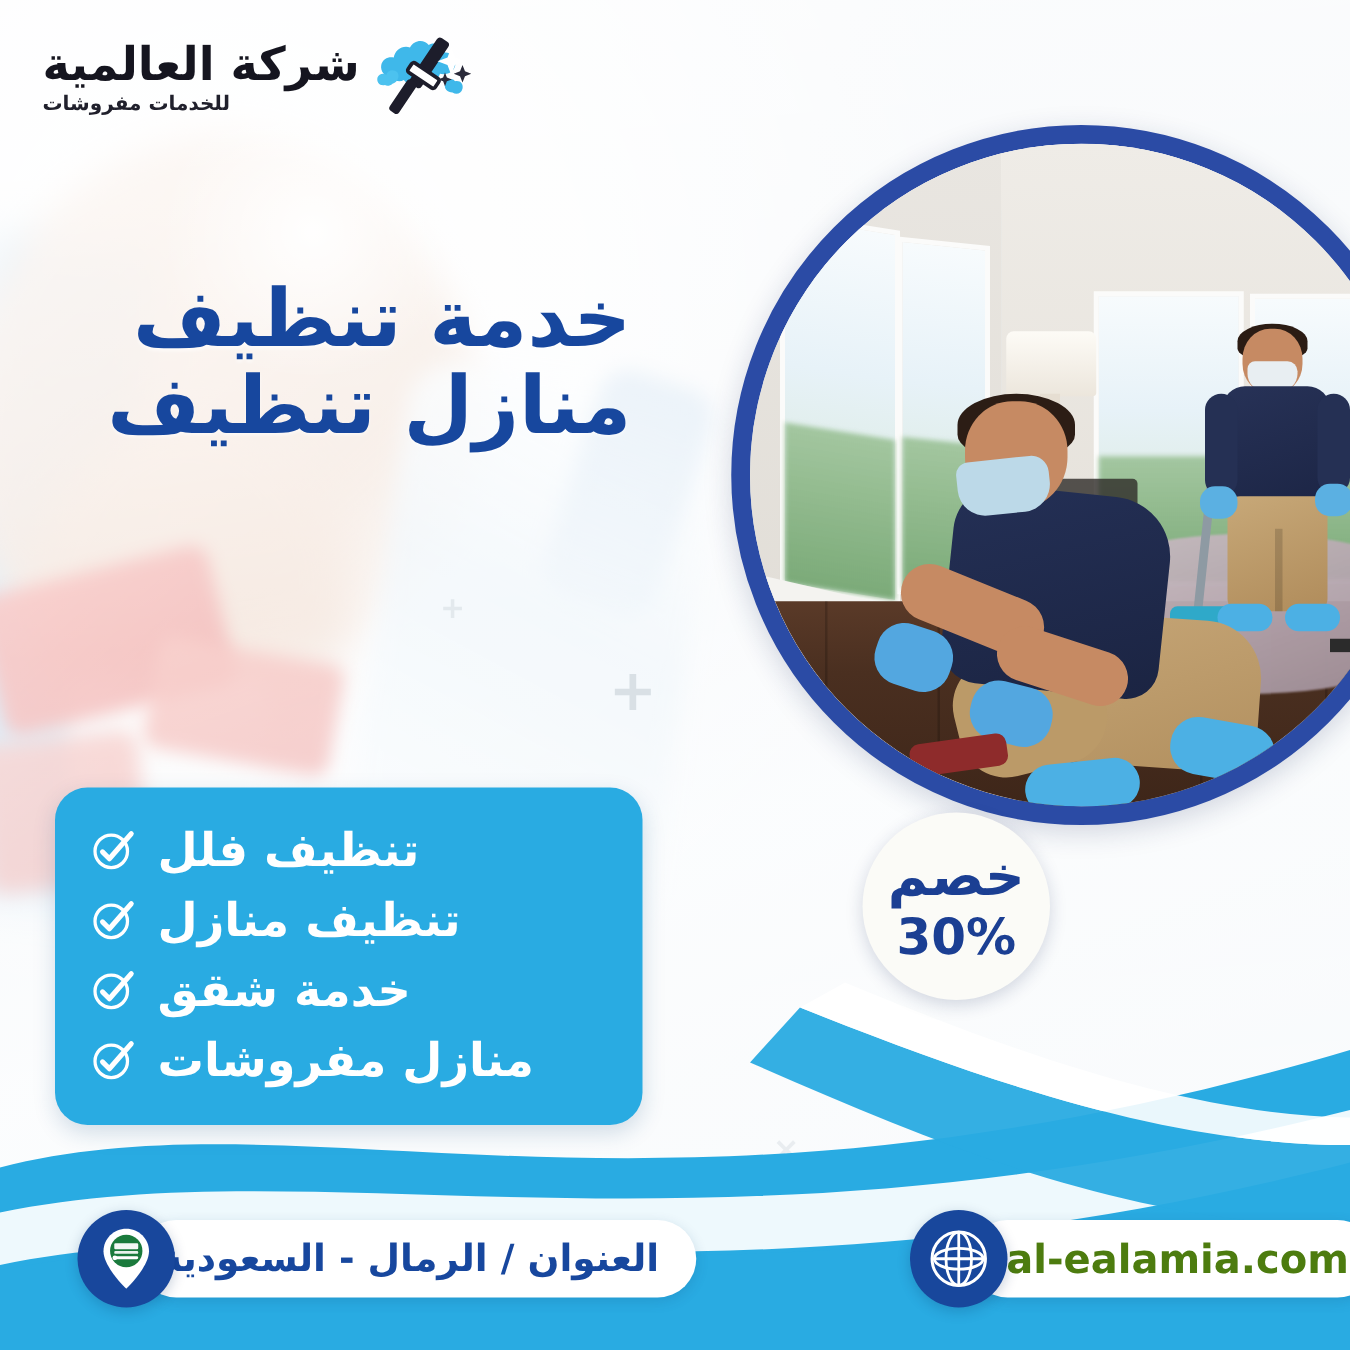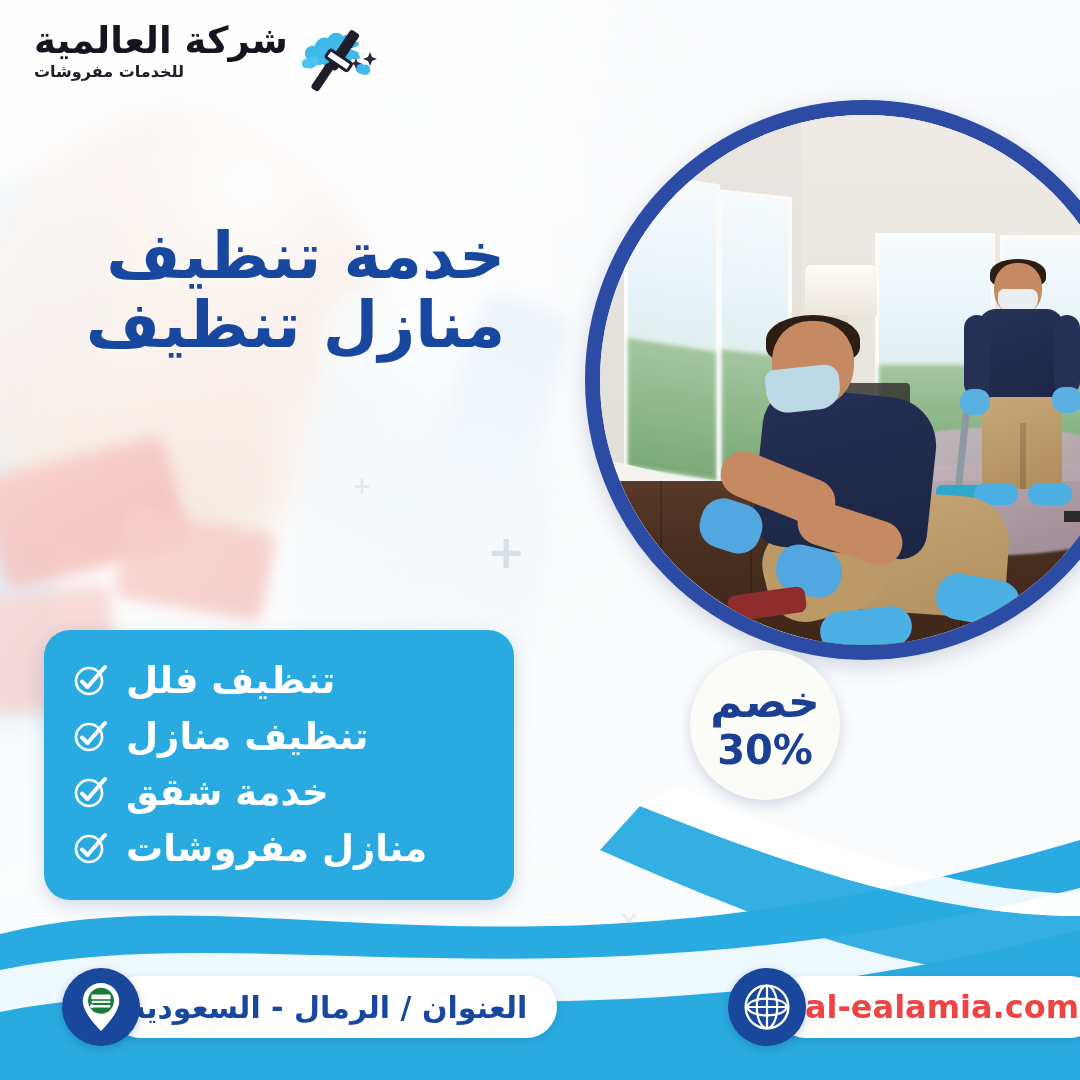--- a/index.html
+++ b/index.html
@@ -43,21 +43,21 @@
     background:linear-gradient(180deg,rgba(120,185,230,.65),rgba(90,165,220,.45));
     filter:blur(18px);transform:rotate(6deg);}
   .bg-veil{position:absolute;inset:0;background:linear-gradient(175deg,rgba(255,255,255,.80) 0%,rgba(255,255,255,.62) 45%,rgba(255,255,255,.74) 100%);}
   .bg-glow{position:absolute;left:120px;top:70px;width:260px;height:230px;border-radius:50%;
     background:radial-gradient(circle,rgba(255,255,255,.95),rgba(255,255,255,0) 70%);}
 
   
   .mark{position:absolute;color:#c3cdd4;font-weight:700;opacity:.55;user-select:none;}
 
   
-  .logo{position:absolute;left:34px;top:22px;display:flex;align-items:flex-start;gap:10px;direction:rtl;}
+  .logo{position:absolute;left:34px;top:22px;display:flex;align-items:center;gap:10px;direction:rtl;}
   .logo-mark{position:relative;width:86px;height:80px;flex:0 0 auto;}
   .logo-text{display:flex;flex-direction:column;align-items:flex-end;line-height:1;}
   .logo-title{font-size:37px;font-weight:700;color:#15151f;letter-spacing:-1px;}
   .logo-sub{font-size:16px;font-weight:700;color:#20202c;margin-top:5px;letter-spacing:0px;}
 
   
   .headline{position:absolute;right:575px;top:222px;width:420px;text-align:right;direction:rtl;}
   .headline div{font-size:64px;line-height:1.08;font-weight:700;color:#17479e;letter-spacing:-1px;
     text-shadow:0 2px 3px rgba(255,255,255,.6);}
 
@@ -145,21 +145,21 @@
 
   
   .waves{position:absolute;left:0;bottom:0;width:1080px;height:360px;}
 
   
   .pill{position:absolute;display:flex;align-items:center;background:#ffffff;border-radius:34px;
     height:62px;box-shadow:0 3px 10px rgba(20,60,110,.16);direction:rtl;}
   .pill-address{left:110px;top:976px;padding:0 30px 0 18px;}
   .pill-site{left:775px;top:976px;padding:0 22px 0 30px;direction:ltr;}
   .pill-text{font-size:30px;font-weight:700;color:#17479e;white-space:nowrap;}
-  .pill-text.site{font-size:32px;color:#ef4444;}
+  .pill-text.site{font-size:32px;color:#4d7c0f;}
   .badge-icon{position:absolute;width:78px;height:78px;border-radius:50%;background:#18479c;
     display:flex;align-items:center;justify-content:center;box-shadow:0 3px 10px rgba(10,40,90,.22);}
   .icon-address{left:62px;top:968px;}
   .icon-site{left:728px;top:968px;}
 </style>
 </head>
 <body>
 
 <div class="poster">
 

